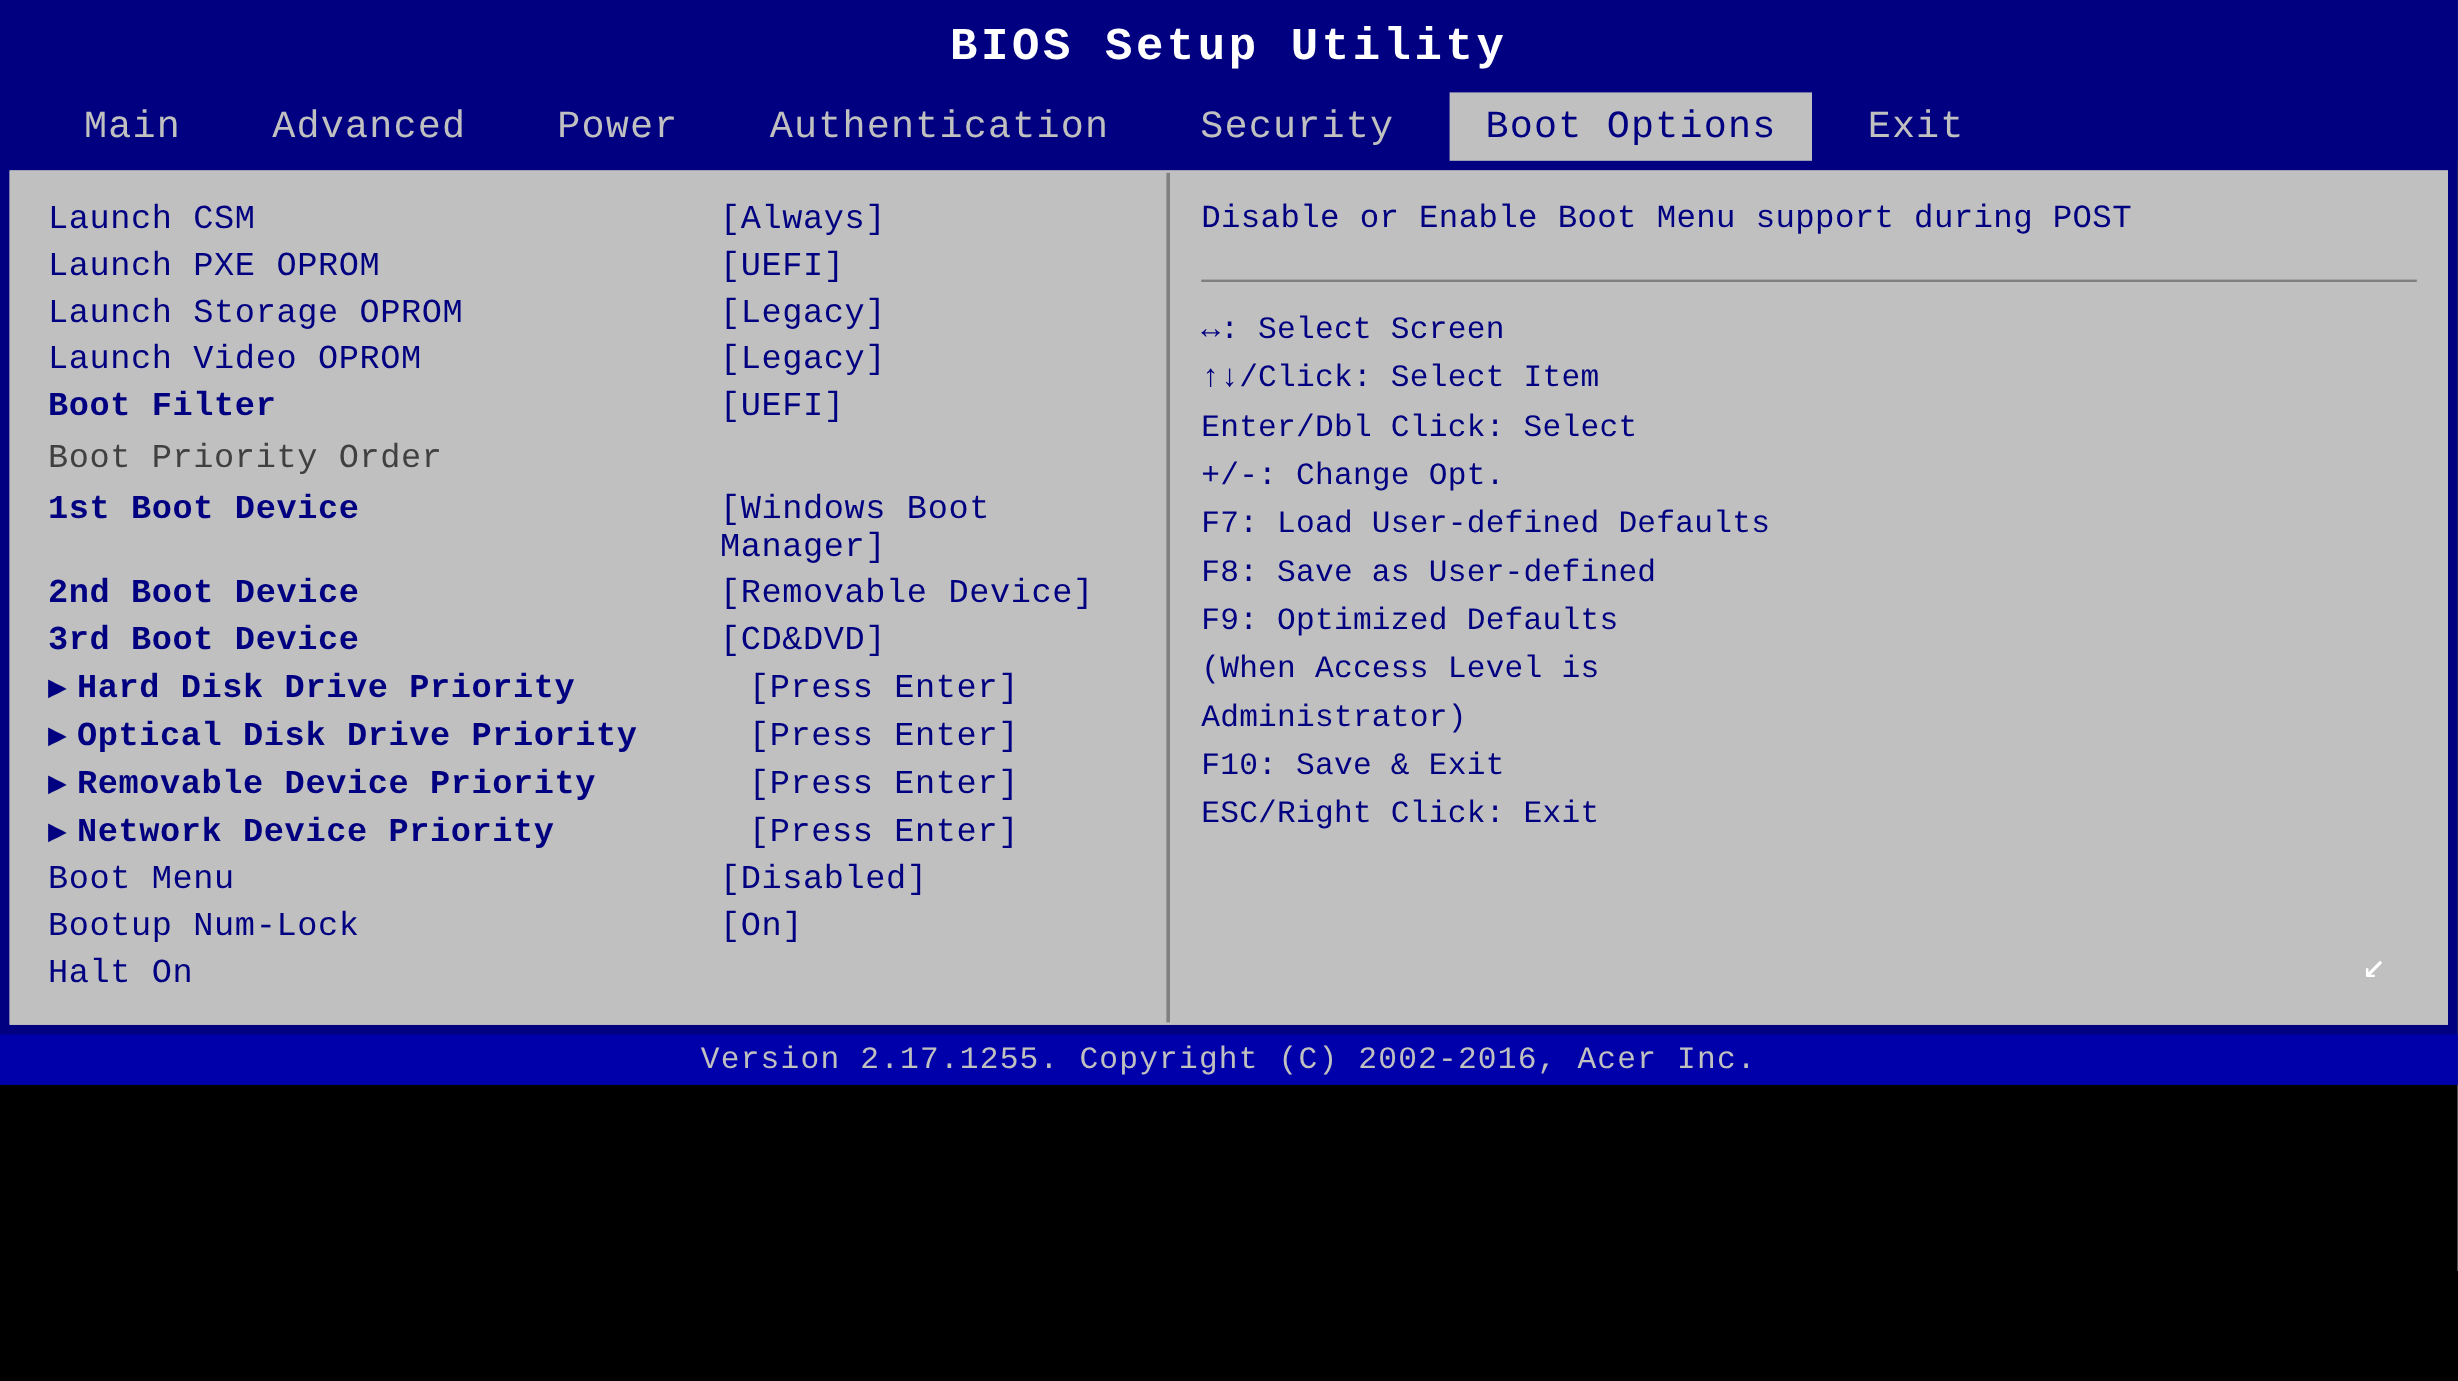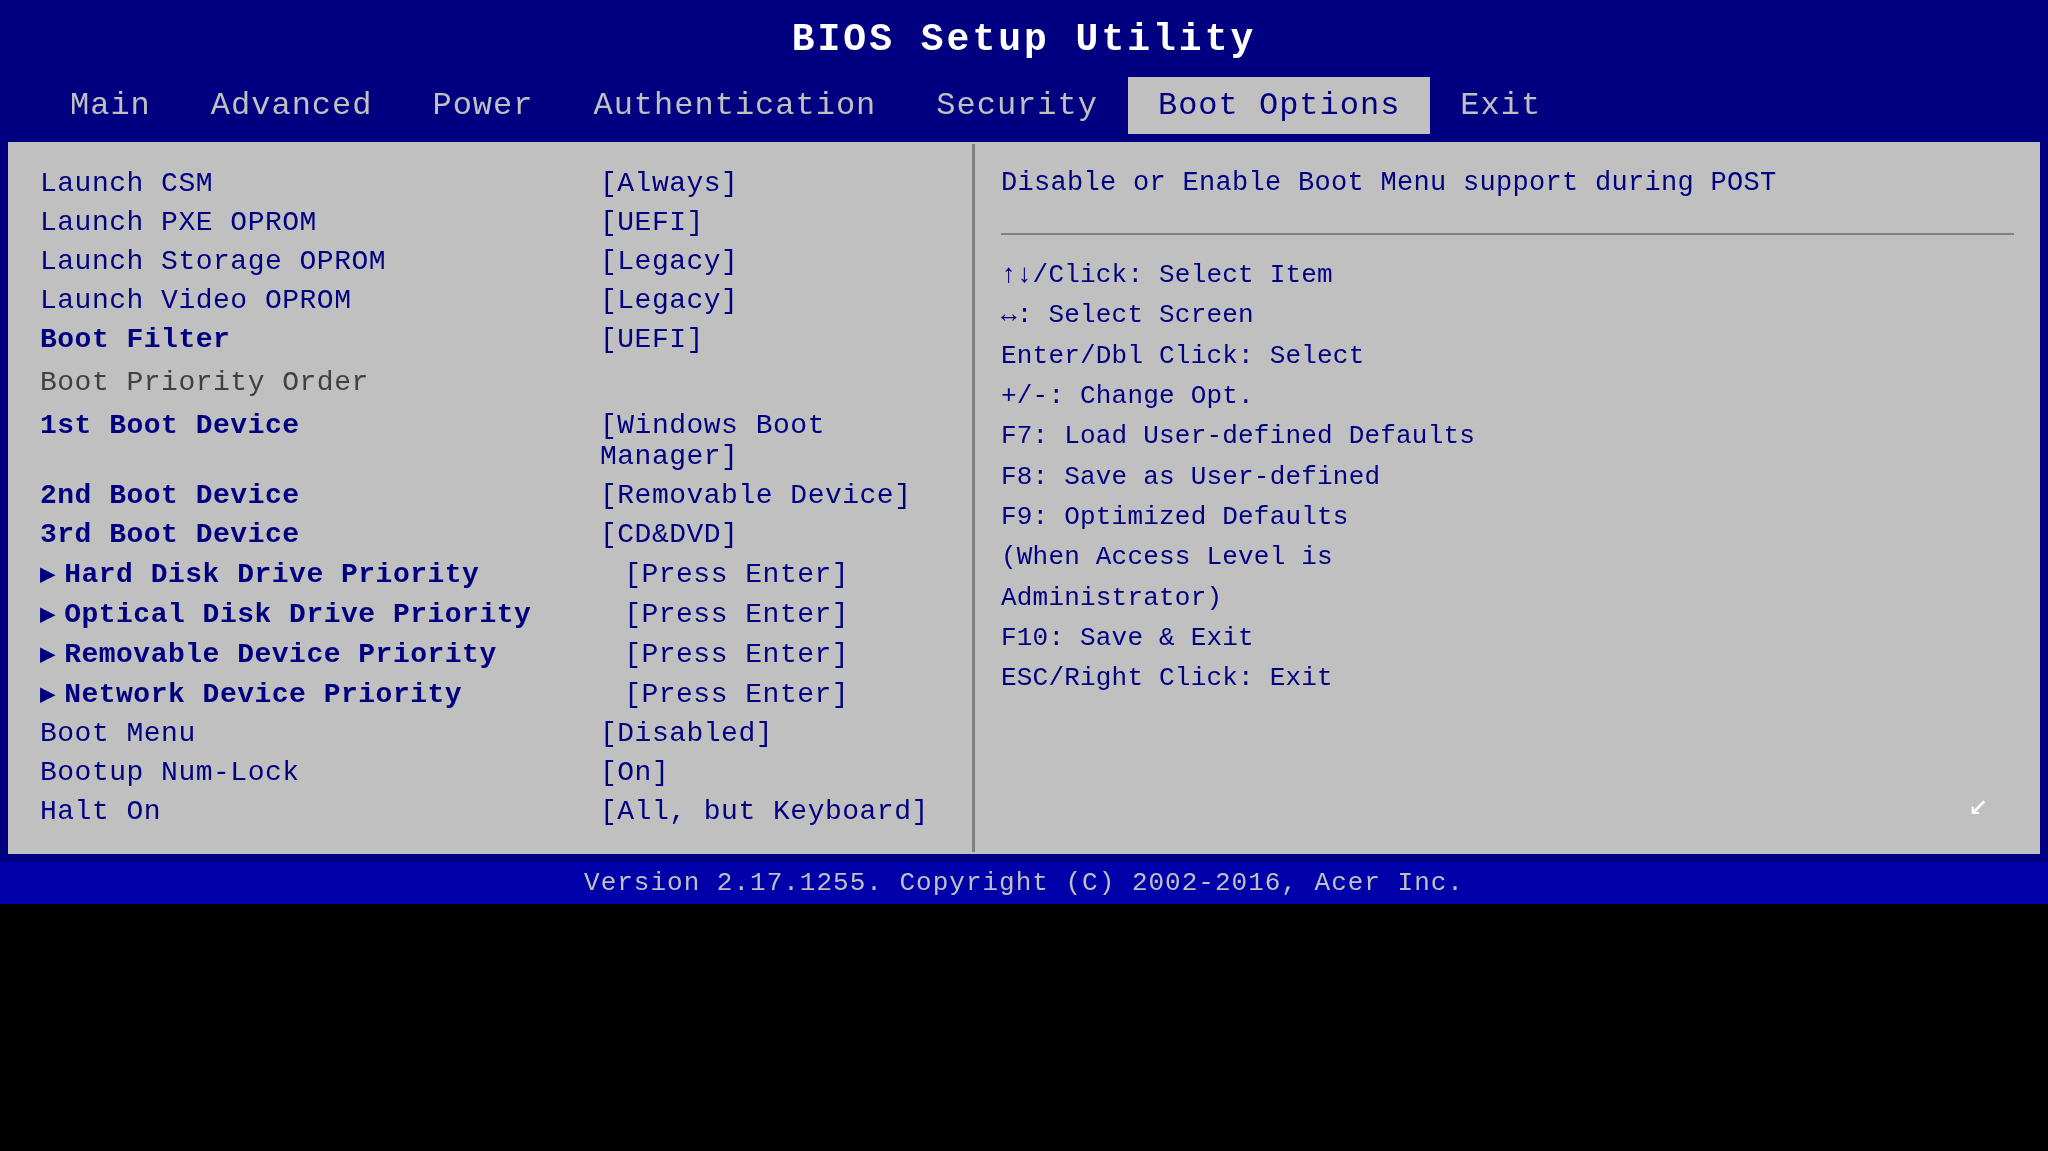--- a/index.html
+++ b/index.html
@@ -32,21 +32,21 @@
       letter-spacing: 3px;
     }
 
     
     .menu-bar {
       display: flex;
       flex-direction: row;
       align-items: center;
       background: #000080;
       padding: 6px 40px 0 40px;
-      gap: 0;
+      gap: 16px;
     }
 
     .menu-item {
       color: #c0c0c0;
       font-size: 32px;
       padding: 10px 30px;
       cursor: pointer;
       letter-spacing: 1px;
     }
 
@@ -267,35 +267,34 @@
         <span class="entry-value">[Disabled]</span>
       </div>
 
       <div class="menu-entry">
         <span class="entry-label">Bootup Num-Lock</span>
         <span class="entry-value">[On]</span>
       </div>
 
       <div class="menu-entry">
         <span class="entry-label">Halt On</span>
-        <span class="entry-value">[All, but Keyboard]</span>
       </div>
 
     </div>
 
     <div class="divider"></div>
 
     <div class="right-panel">
       <div class="help-text">Disable or Enable Boot Menu support during POST</div>
 
       <hr class="help-divider">
 
       <div class="keys-help">
+        <div>↔: Select Screen</div>
         <div>↑↓/Click: Select Item</div>
-        <div>↔: Select Screen</div>
         <div>Enter/Dbl Click: Select</div>
         <div>+/-: Change Opt.</div>
         <div>F7: Load User-defined Defaults</div>
         <div>F8: Save as User-defined</div>
         <div>F9: Optimized Defaults</div>
         <div>(When Access Level is</div>
         <div>Administrator)</div>
         <div>F10: Save &amp; Exit</div>
         <div>ESC/Right Click: Exit</div>
       </div>

